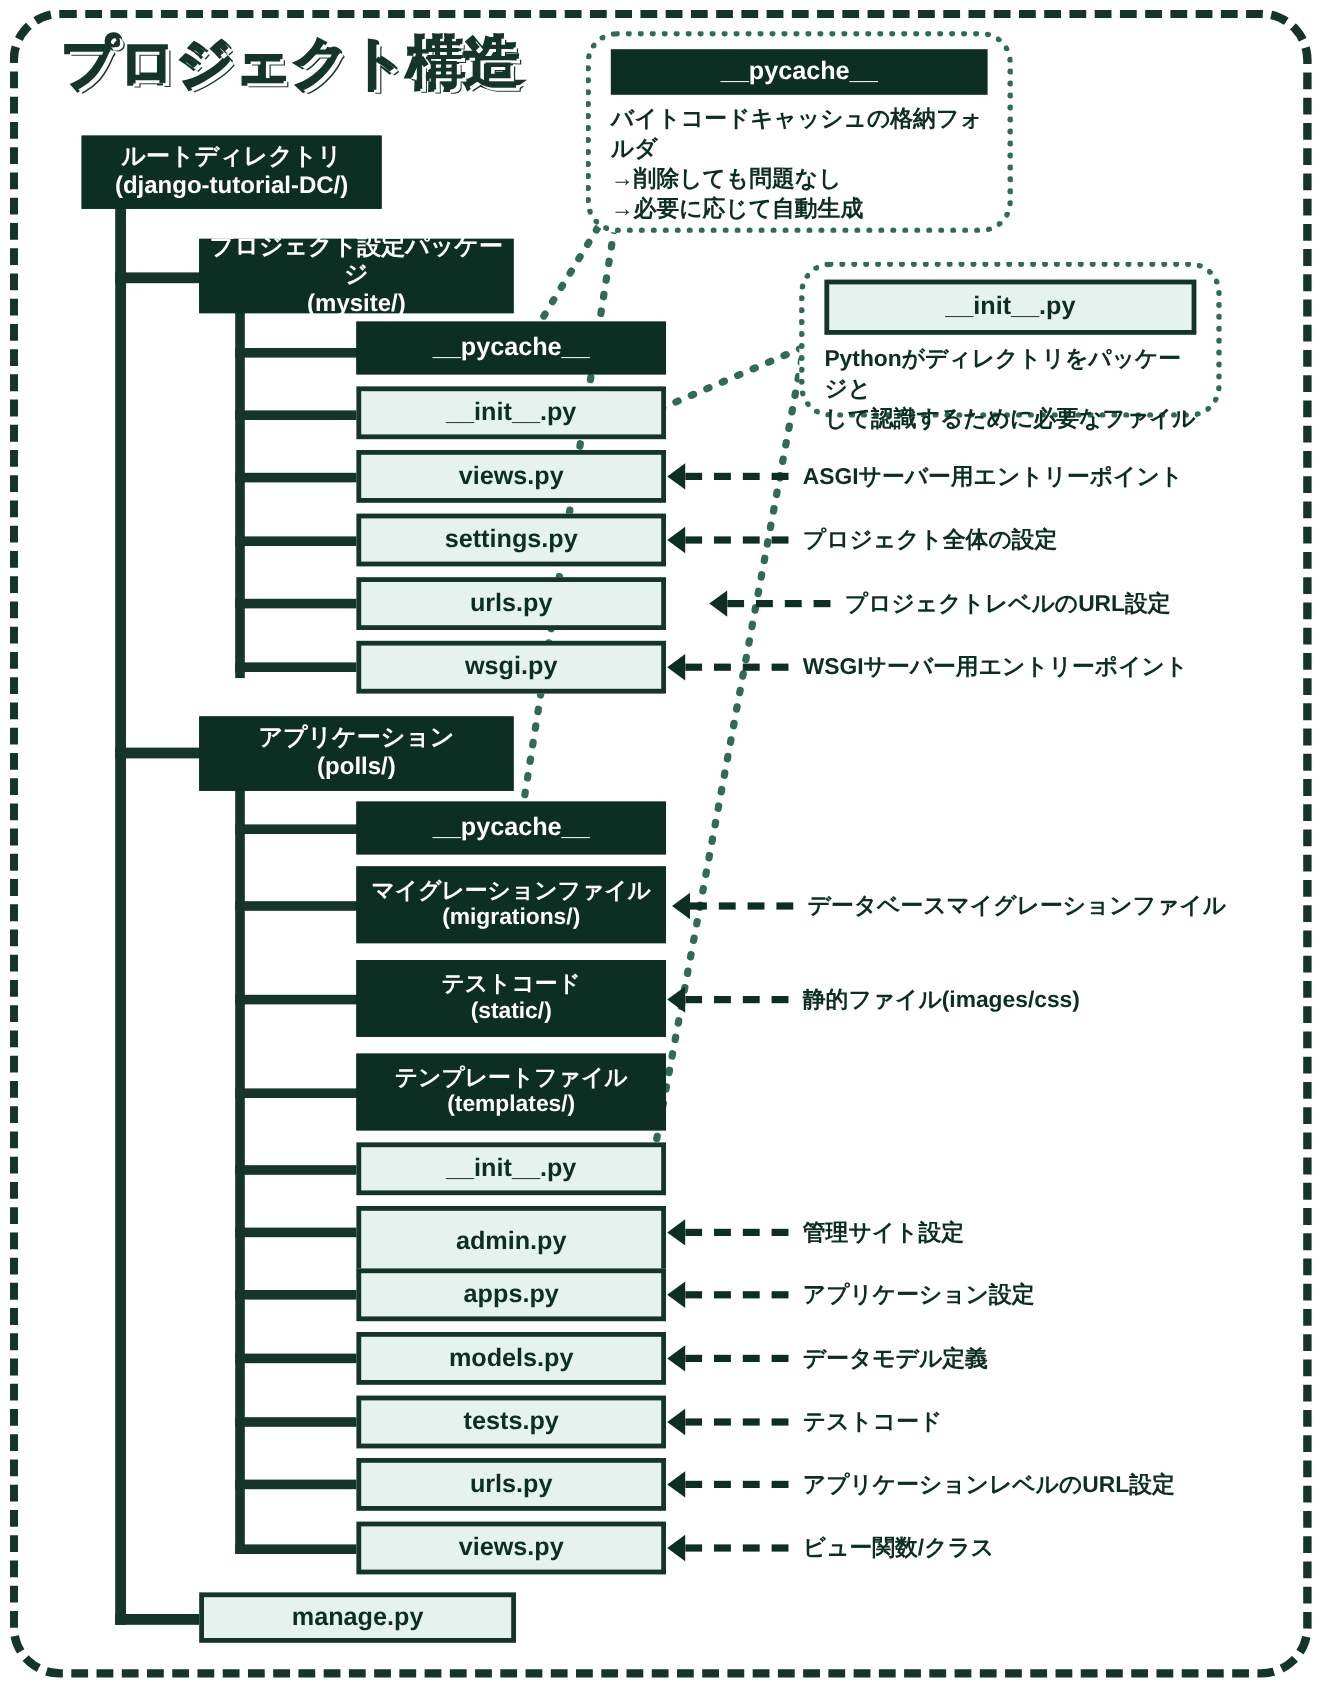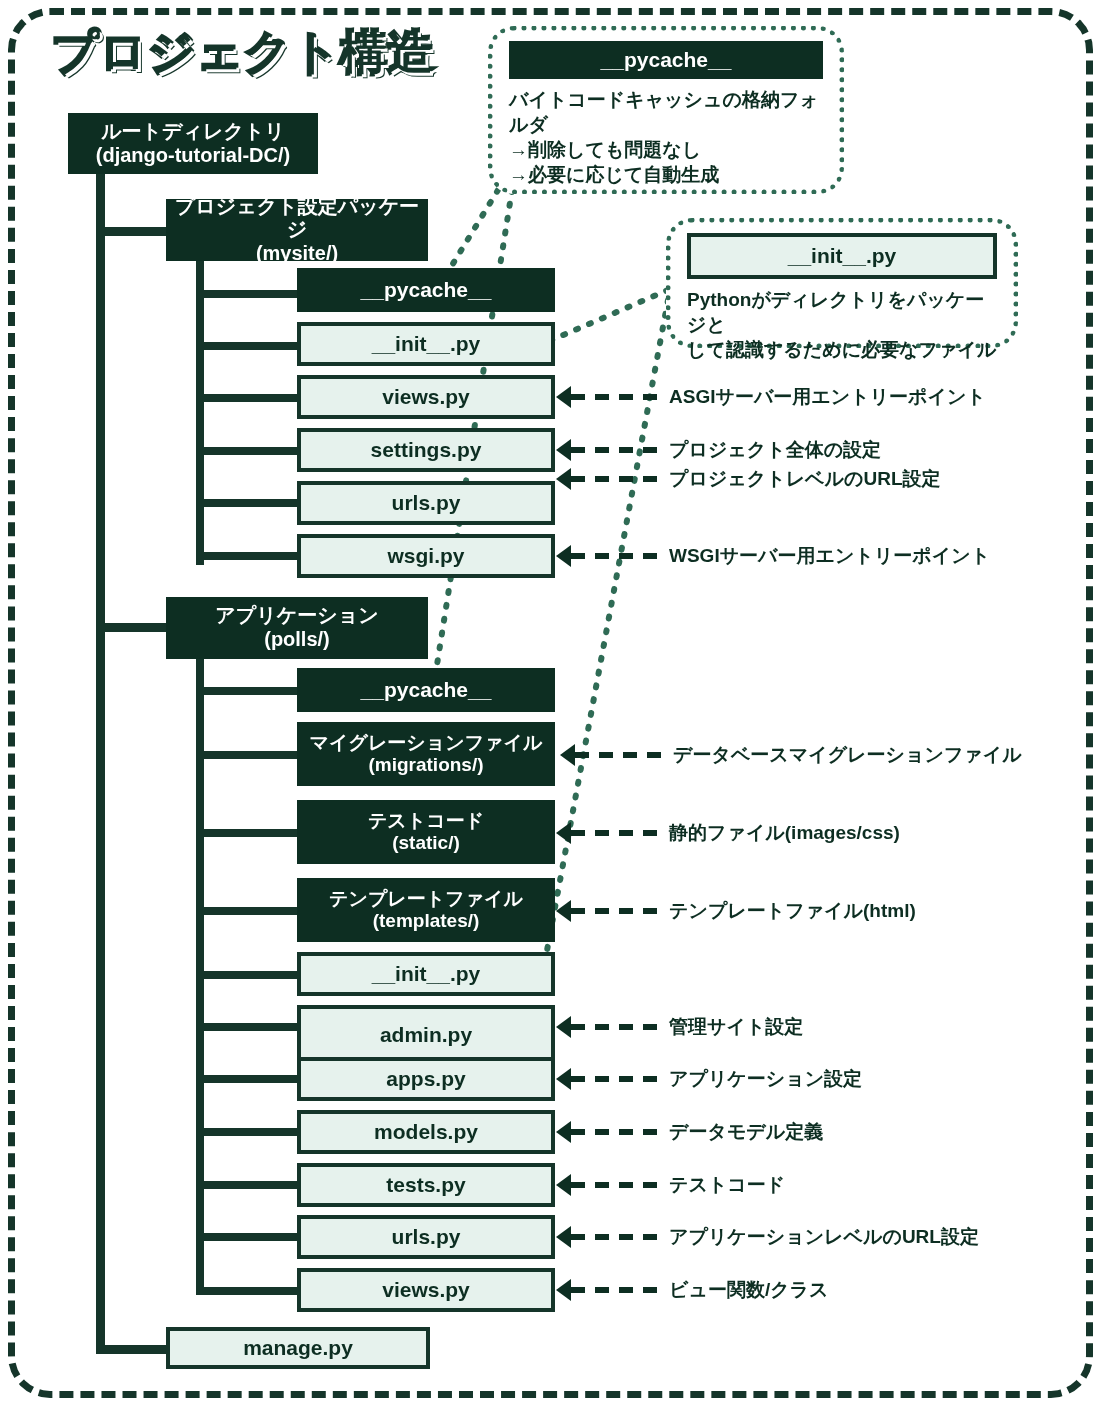--- a/index.html
+++ b/index.html
@@ -222,21 +222,21 @@
   </div>
   <div class="ann" style="left:556px; top:439px;">
     <span class="head"></span>
     <span class="dash" style="width:92px;"></span>
     <span class="txt">プロジェクト全体の設定</span>
   </div>
 
   <div class="box light" style="left:297px; top:481px; width:258px; height:44px; font-size:21px;">
     <span class="l1">urls.py</span>
   </div>
-  <div class="ann" style="left:556px; top:468px;">
+  <div class="ann" style="left:556px; top:492px;padding-left:35px;">
     <span class="head"></span>
     <span class="dash" style="width:92px;"></span>
     <span class="txt">プロジェクトレベルのURL設定</span>
   </div>
 
   <div class="box light" style="left:297px; top:534px; width:258px; height:44px; font-size:21px;">
     <span class="l1">wsgi.py</span>
   </div>
   <div class="ann" style="left:556px; top:545px;">
     <span class="head"></span>
@@ -264,25 +264,20 @@
   </div>
   <div class="ann" style="left:556px; top:822px;">
     <span class="head"></span>
     <span class="dash" style="width:92px;"></span>
     <span class="txt">静的ファイル(images/css)</span>
   </div>
 
   <div class="box dark" style="left:297px; top:878px; width:258px; height:64px; font-size:19px;">
     <span class="l1">テンプレートファイル</span>
     <span class="l2">(templates/)</span>
-  </div>
-  <div class="ann" style="left:556px; top:900px;">
-    <span class="head"></span>
-    <span class="dash" style="width:92px;"></span>
-    <span class="txt">テンプレートファイル(html)</span>
   </div>
 
   <div class="box light" style="left:297px; top:952px; width:258px; height:44px; font-size:21px;">
     <span class="l1">__init__.py</span>
   </div>
 
   <div class="box light" style="left:297px; top:1005px; width:258px; height:60px; font-size:21px;">
     <span class="l1">admin.py</span>
   </div>
   <div class="ann" style="left:556px; top:1016px;">

